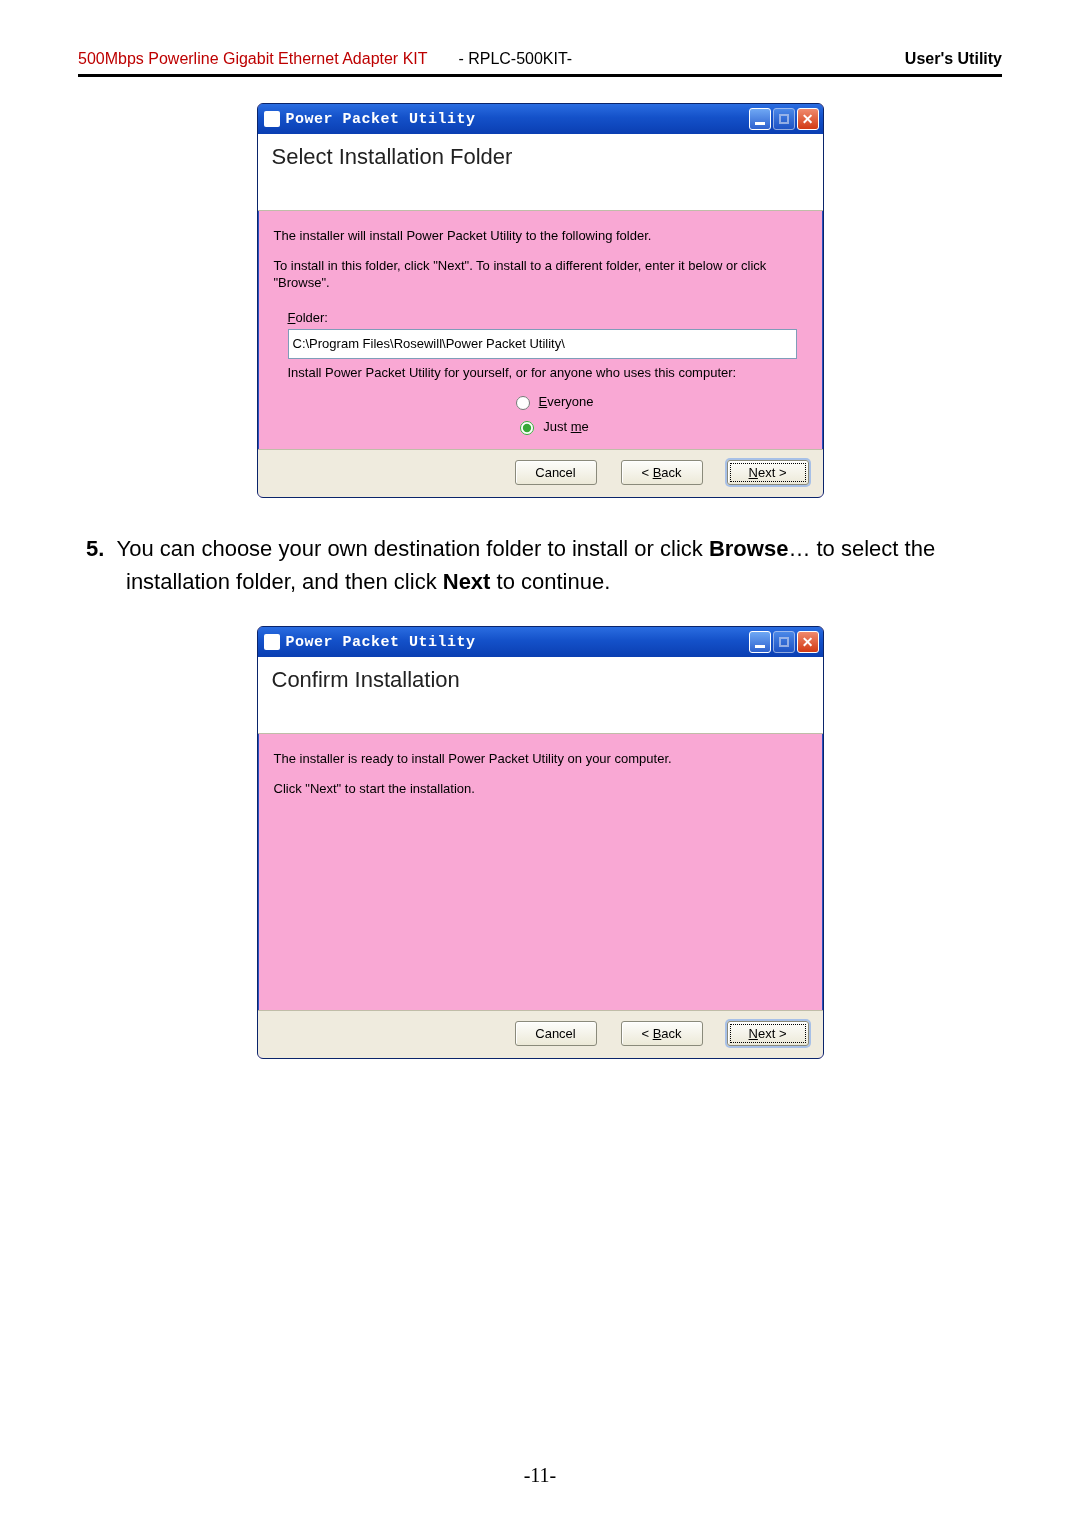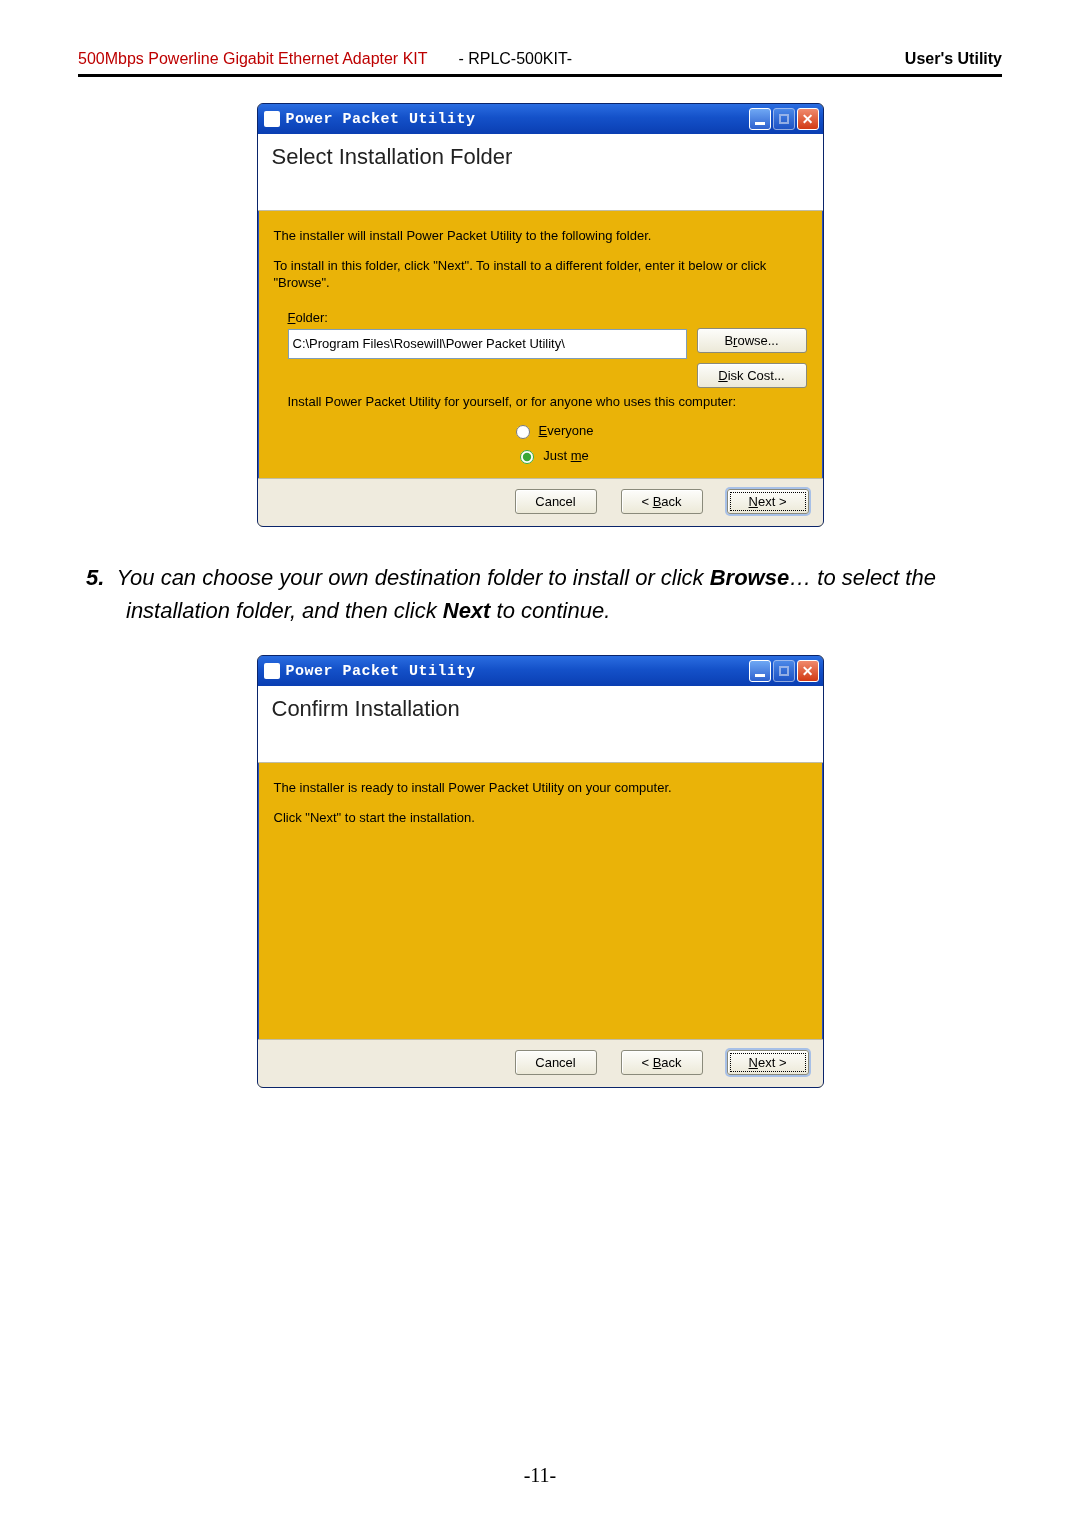--- a/index.html
+++ b/index.html
@@ -32,21 +32,21 @@
   }
   .header-rule {
     height: 3px;
     background: #000;
     margin-top: 2px;
   }
 
   .dialog {
     width: 565px;
     margin: 26px auto 0 auto;
-    background: #eab308;
+    background: #f9a8d4;
     border: 1px solid #0a246a;
     border-radius: 6px;
     overflow: hidden;
     box-shadow: 0 0 0 1px #2a4fbf inset;
   }
   .titlebar {
     background: linear-gradient(to bottom, #2a6de1 0%, #1451c9 45%, #0a3eb2 100%);
     height: 30px;
     display: flex;
     align-items: center;
@@ -197,21 +197,20 @@
   }
 
   .step-text {
     font-family: Arial, sans-serif;
     font-size: 22px;
     line-height: 1.5;
     color: #000;
     margin: 34px 0 0 0;
     padding-left: 48px;
     text-indent: -40px;
-    font-style: italic;
   }
   .step-text .num { font-weight: bold; }
   .step-text .b { font-weight: bold; }
 
   .dialog.second { margin-top: 28px; }
   .second .dlg-body { min-height: 252px; }
 
   .page-num {
     position: absolute;
     left: 0; right: 0;
@@ -252,24 +251,20 @@
     </div>
     <div class="dlg-body">
       <p>The installer will install Power Packet Utility  to the following folder.</p>
       <p>To install in this folder, click "Next". To install to a different folder, enter it below or click "Browse".</p>
 
       <div class="folder-row">
         <div class="folder-col">
           <span class="folder-label"><span class="u">F</span><span>older:</span></span>
           <input class="folder-input" type="text" value="C:\Program Files\Rosewill\Power Packet Utility\" style="">
         </div>
-        <div class="side-btns">
-          <button class="xp-btn"><span>B</span><span class="u">r</span><span>owse...</span></button>
-          <button class="xp-btn"><span class="u">D</span><span>isk Cost...</span></button>
-        </div>
       </div>
 
       <div class="install-for">
         <p>Install Power Packet Utility  for yourself, or for anyone who uses this computer:</p>
         <label class="radio-row">
           <input type="radio" name="who1" style="">
           <span><span class="u">E</span><span>veryone</span></span>
         </label>
         <label class="radio-row">
           <input type="radio" name="who1" checked="" style="">

